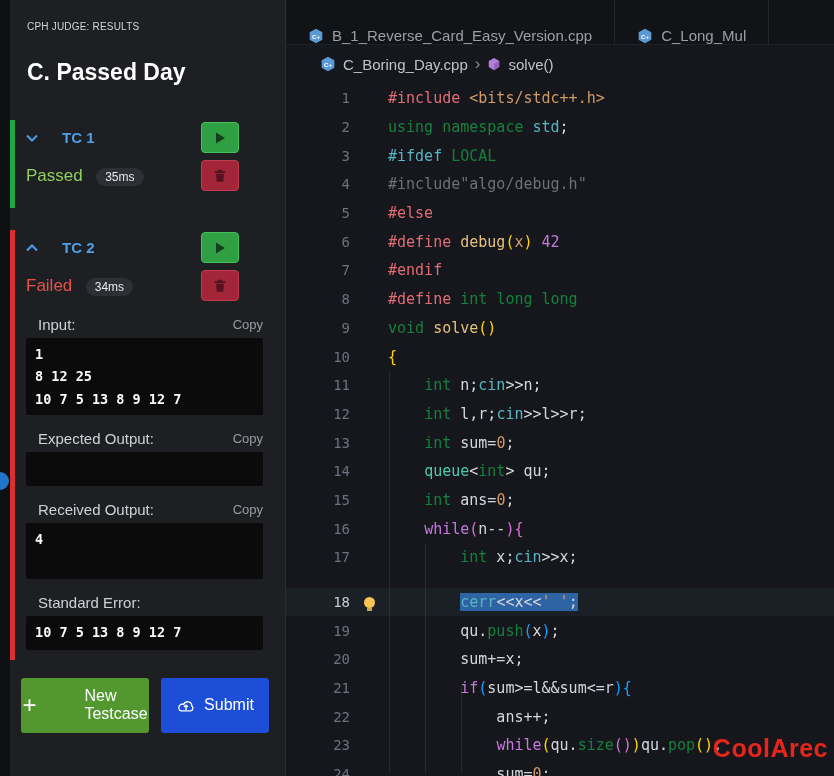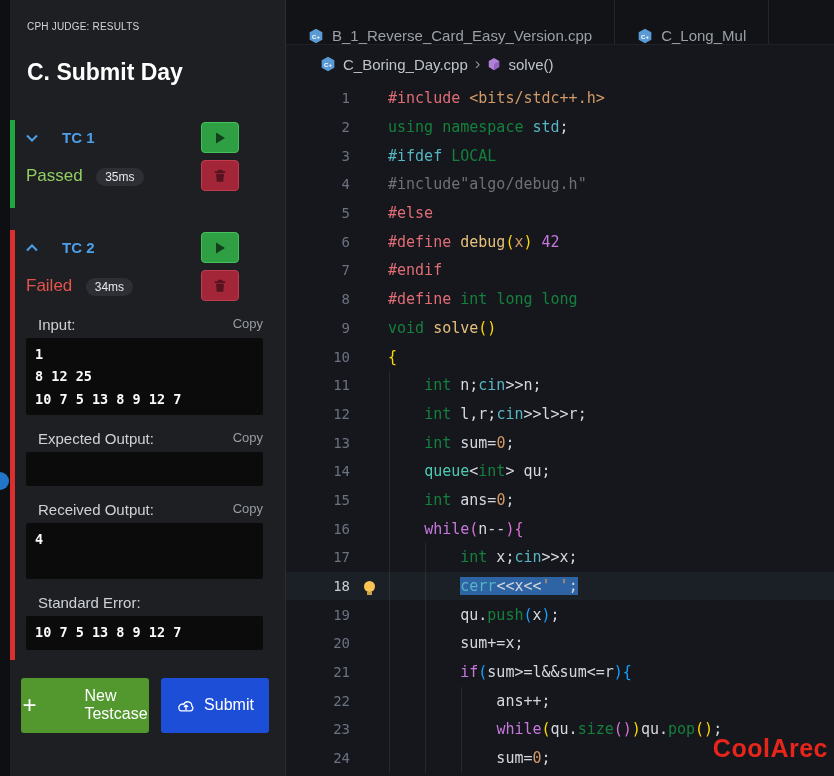--- a/index.html
+++ b/index.html
@@ -27,21 +27,21 @@
   .status{font-size:17px;}
   .passed{color:#93ce62;}
   .failed{color:#e5534b;}
   .time-badge{background:#2d2f34;border-radius:9px;padding:2px 9px;font-size:12px;
               color:#e6e8ea;margin-left:9px;}
   .sq-btn{width:38px;height:31px;border-radius:4px;display:flex;align-items:center;
           justify-content:center;cursor:pointer;padding:0;}
   .run-btn{background:#2ea043;border:1px solid #46c05c;}
   .del-btn{background:#a32638;border:1px solid #c13a50;}
 
-  .io-row{display:flex;justify-content:space-between;align-items:flex-start;
+  .io-row{display:flex;justify-content:space-between;align-items:center;
           margin:15px 0 5px 0;padding-left:12px;}
   .io-label{font-size:15px;color:#ced2d7;}
   .copy-btn{font-size:13px;color:#989da3;background:none;border:none;cursor:pointer;
             font-family:inherit;padding:0;}
   .io-box{background:#0b0b0c;border-radius:2px;padding:5px 9px;margin:0;
           font-family:"DejaVu Sans Mono",monospace;font-size:13.5px;font-weight:700;
           color:#fafafa;line-height:1.65;white-space:pre-wrap;}
   .h3l{min-height:66px;} .h1l{min-height:24px;} .h2l{min-height:46px;}
 
   .actions{display:flex;gap:12px;margin:18px 0 0 11px;}
@@ -60,21 +60,21 @@
   .tab{display:flex;align-items:flex-end;gap:8px;padding:0 22px;
        border-right:1px solid #24262b;color:#9aa0a7;font-size:15px;
        white-space:nowrap;cursor:pointer;flex:none;}
   .breadcrumb{height:38px;display:flex;align-items:center;gap:7px;padding-left:34px;
               color:#bfc4cb;font-size:15px;}
   .crumb-sep{color:#858b93;font-size:17px;}
 
   .code{position:absolute;top:84px;left:0;right:0;bottom:0;
         font-family:"DejaVu Sans Mono",monospace;font-size:15px;}
   .code-line{display:flex;align-items:center;height:28.7px;}
-  .current-line{background:rgba(120,140,170,0.07);}
+  .current-line{background:rgba(120,140,170,0.07);margin-top:16px;}
   .line-num{width:64px;text-align:right;color:#6b7280;font-size:14px;flex:none;}
   .current-line .line-num{color:#c9cdd3;}
   .bulb-slot{width:38px;display:flex;justify-content:center;align-items:center;flex:none;}
   .line-content{white-space:pre;}
   .bulb{width:11px;height:11px;background:#f8c555;border-radius:50%;
         position:relative;display:inline-block;}
   .bulb::after{content:"";position:absolute;left:3px;bottom:-3px;width:5px;height:3px;
                background:#caa24a;}
   .indent-guide{position:absolute;width:1px;background:rgba(255,255,255,0.08);}
   .g1{left:103px;top:287px;height:402px;}
@@ -94,21 +94,21 @@
 <body>
 
 <div class="app">
 
   <div class="activity-strip">
     <div class="notif-dot"></div>
   </div>
 
   <aside class="sidebar">
     <div class="panel-title">CPH JUDGE: RESULTS</div>
-    <h1 class="problem-title">C. Submit Day</h1>
+    <h1 class="problem-title">C. Passed Day</h1>
 
     <section class="tc tc-pass">
       <div class="tc-row">
         <div class="tc-name">
           <svg width="12" height="8" viewBox="0 0 12 8">
               <path d="M1 1.5l5 5 5-5" fill="none" stroke="#4d9fea" stroke-width="2"></path>
             </svg>
           <span>TC 1</span>
         </div>
         <button class="sq-btn run-btn">

